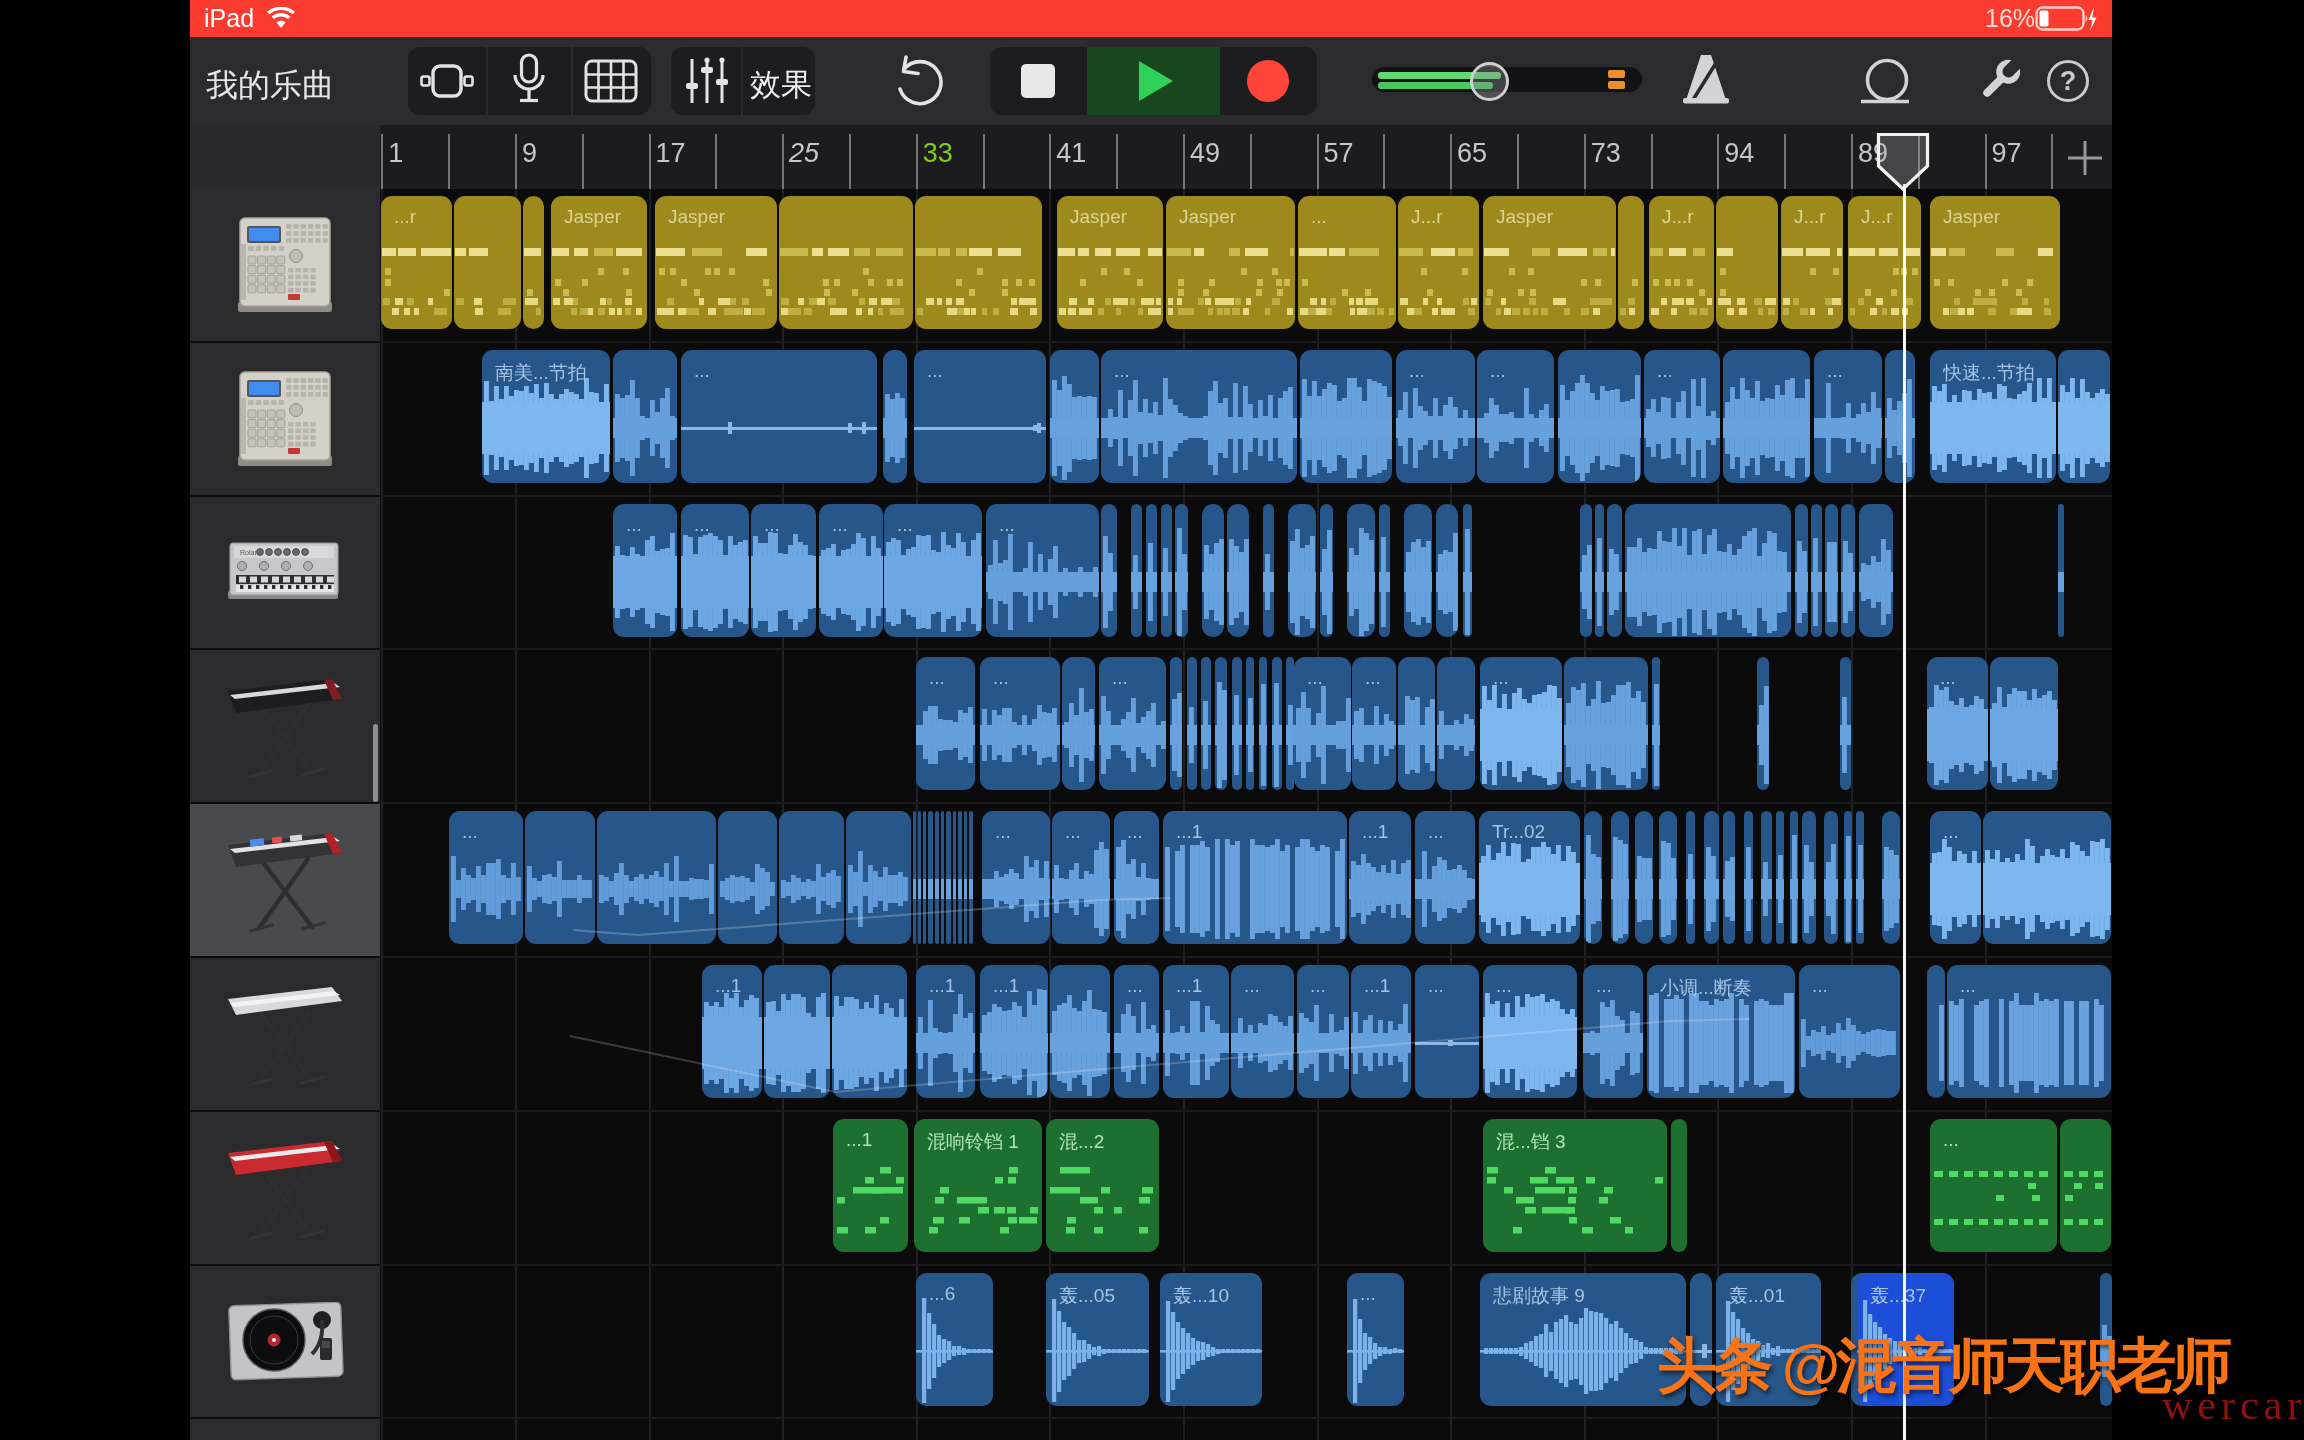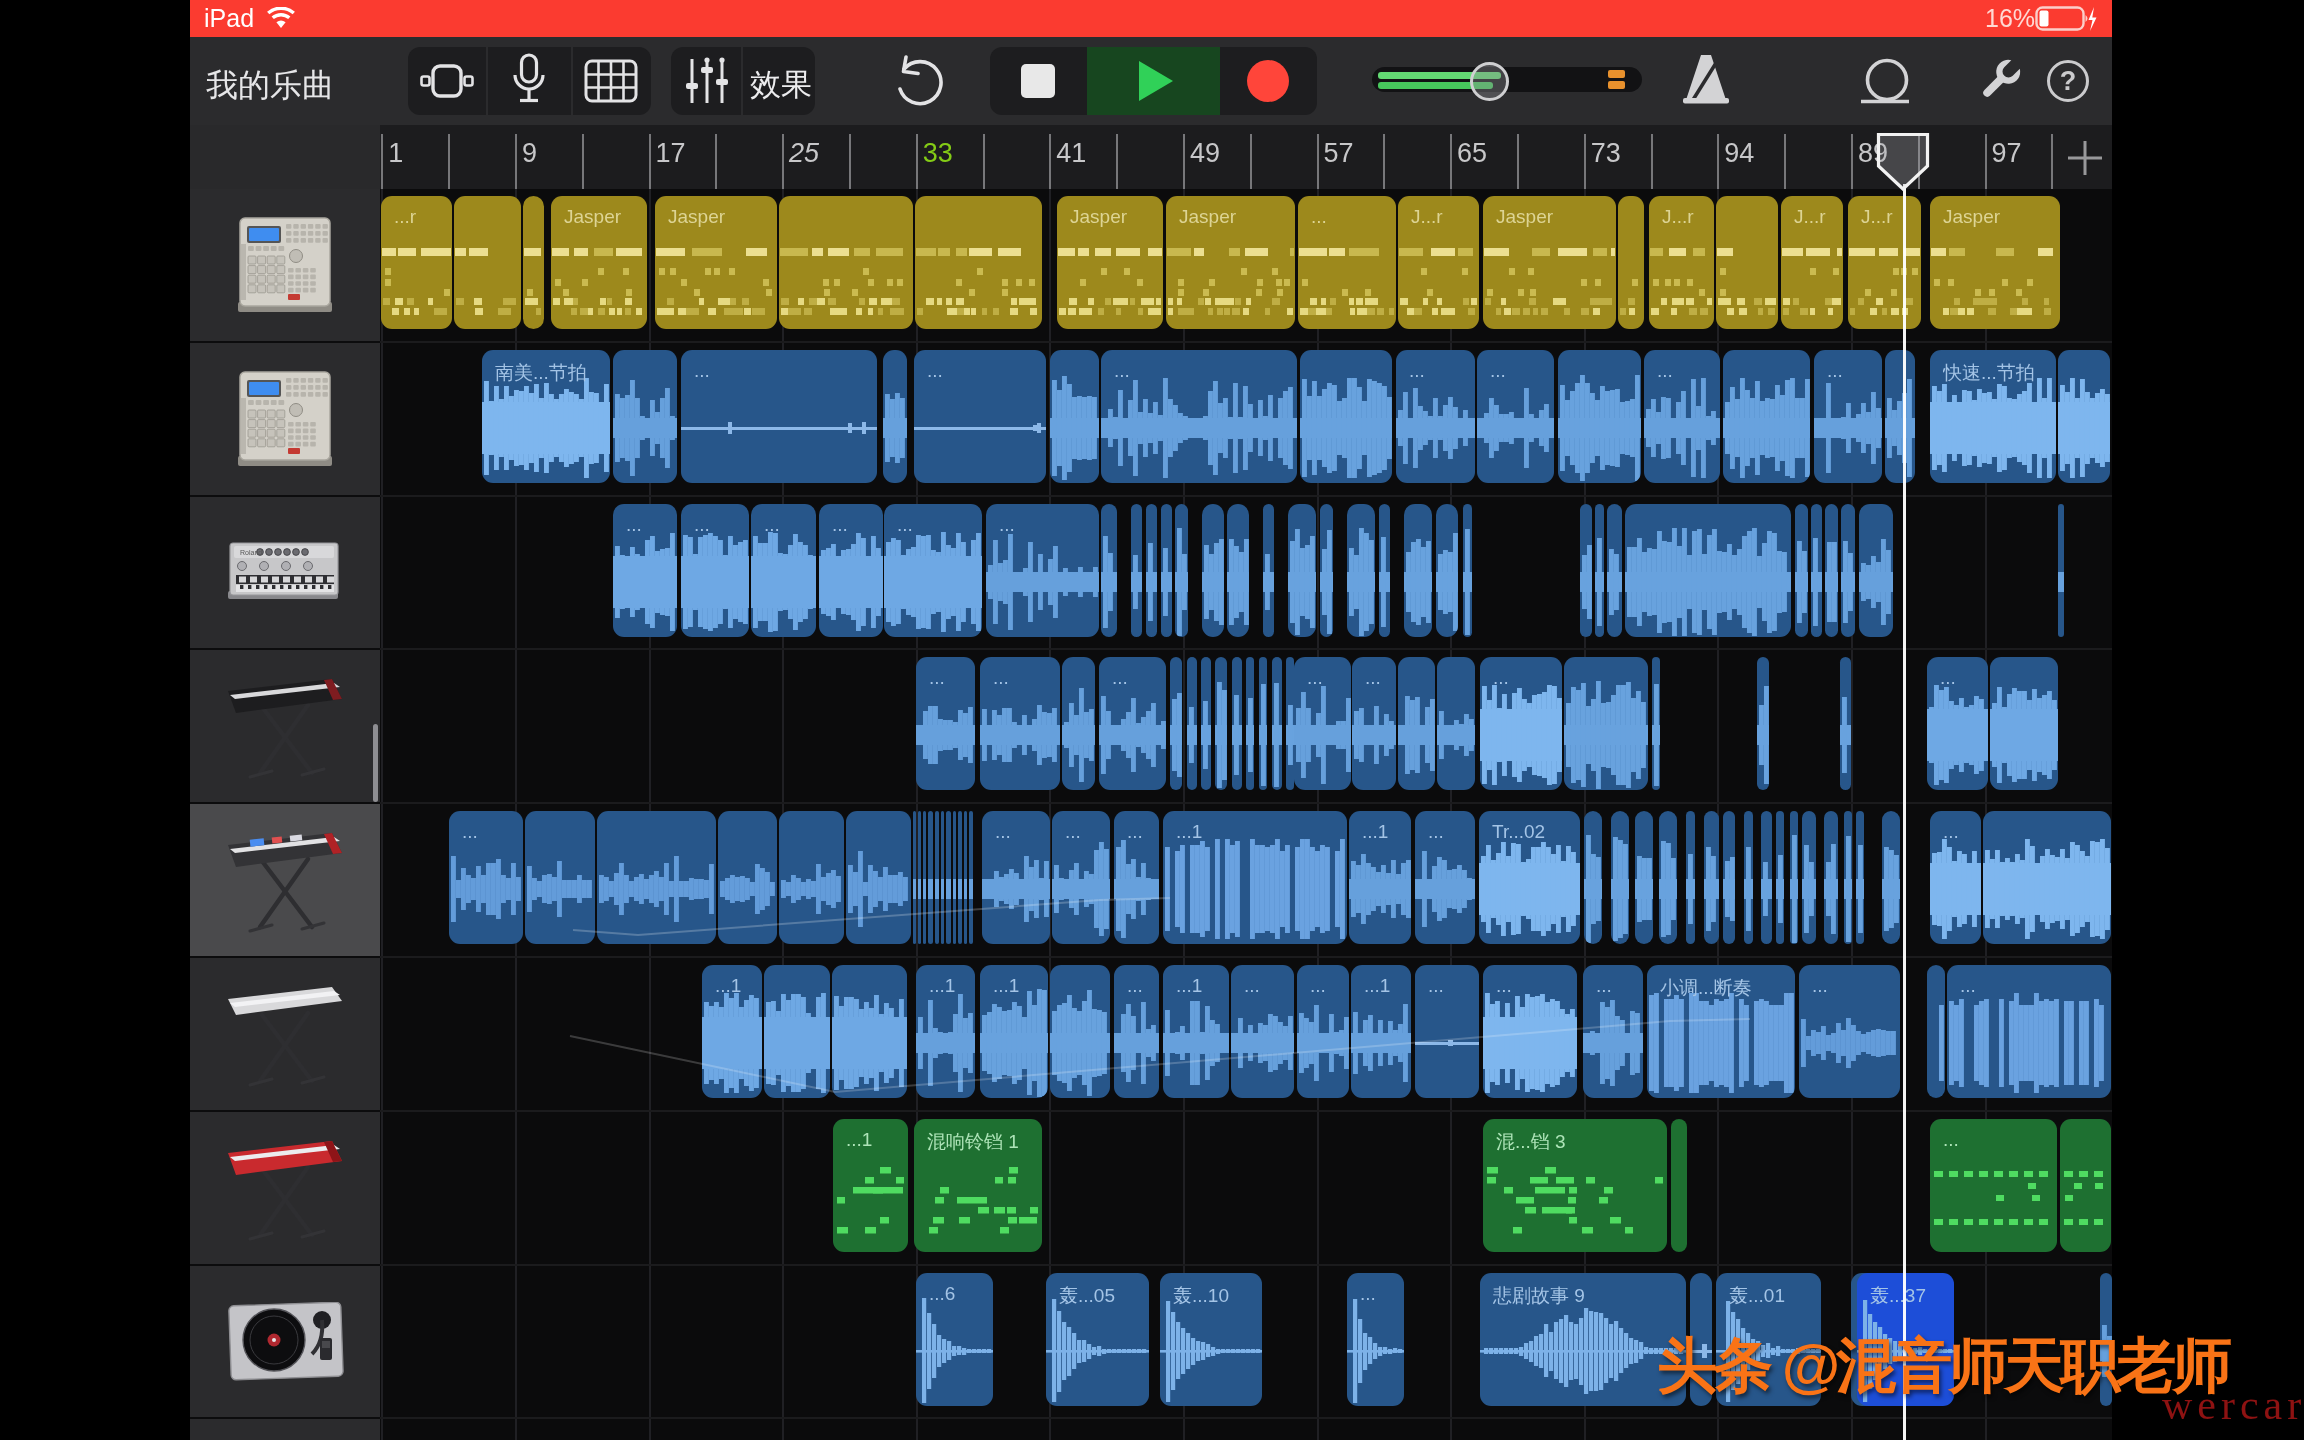--- a/index.html
+++ b/index.html
@@ -2617,20 +2617,37 @@
         <rect x="116" y="88" width="8" height="6.5" fill="#4fdb61"></rect>
         <rect x="19" y="98" width="11" height="6.5" fill="#4fdb61"></rect>
         <rect x="45" y="98" width="11" height="6.5" fill="#4fdb61"></rect>
         <rect x="94" y="98" width="9" height="6.5" fill="#4fdb61"></rect>
         <rect x="105" y="98" width="18" height="6.5" fill="#4fdb61"></rect>
         <rect x="15" y="108" width="9" height="6.5" fill="#4fdb61"></rect>
         <rect x="86" y="108" width="9" height="6.5" fill="#4fdb61"></rect>
       </svg>
       <span class="lbl" style="color:#aee4b8;">混响铃铛 1</span>
     </div>
+<div class="reg" style="left:856px;top:1119px;width:113px;height:133px;background:#1e7031;">
+      <svg width="113" height="133" viewBox="0 0 113 133" style="position:absolute;left:0;top:0;">
+        <rect x="14" y="48" width="30" height="6.5" fill="#4fdb61"></rect>
+        <rect x="4" y="68" width="30" height="6.5" fill="#4fdb61"></rect>
+        <rect x="55" y="68" width="9" height="6.5" fill="#4fdb61"></rect>
+        <rect x="96" y="68" width="11" height="6.5" fill="#4fdb61"></rect>
+        <rect x="34" y="78" width="18" height="6.5" fill="#4fdb61"></rect>
+        <rect x="93" y="78" width="11" height="6.5" fill="#4fdb61"></rect>
+        <rect x="48" y="88" width="9" height="6.5" fill="#4fdb61"></rect>
+        <rect x="68" y="88" width="8" height="6.5" fill="#4fdb61"></rect>
+        <rect x="21" y="98" width="9" height="6.5" fill="#4fdb61"></rect>
+        <rect x="20" y="108" width="9" height="6.5" fill="#4fdb61"></rect>
+        <rect x="48" y="108" width="9" height="6.5" fill="#4fdb61"></rect>
+        <rect x="93" y="108" width="9" height="6.5" fill="#4fdb61"></rect>
+      </svg>
+      <span class="lbl" style="color:#aee4b8;">混...2</span>
+    </div>
 <div class="reg" style="left:1293px;top:1119px;width:184px;height:133px;background:#1e7031;">
       <svg width="184" height="133" viewBox="0 0 184 133" style="position:absolute;left:0;top:0;">
         <rect x="4" y="48" width="11" height="6.5" fill="#4fdb61"></rect>
         <rect x="62" y="48" width="11" height="6.5" fill="#4fdb61"></rect>
         <rect x="4" y="58" width="9" height="6.5" fill="#4fdb61"></rect>
         <rect x="47" y="58" width="18" height="6.5" fill="#4fdb61"></rect>
         <rect x="73" y="58" width="18" height="6.5" fill="#4fdb61"></rect>
         <rect x="103" y="58" width="9" height="6.5" fill="#4fdb61"></rect>
         <rect x="172" y="58" width="8" height="6.5" fill="#4fdb61"></rect>
         <rect x="21" y="68" width="9" height="6.5" fill="#4fdb61"></rect>

